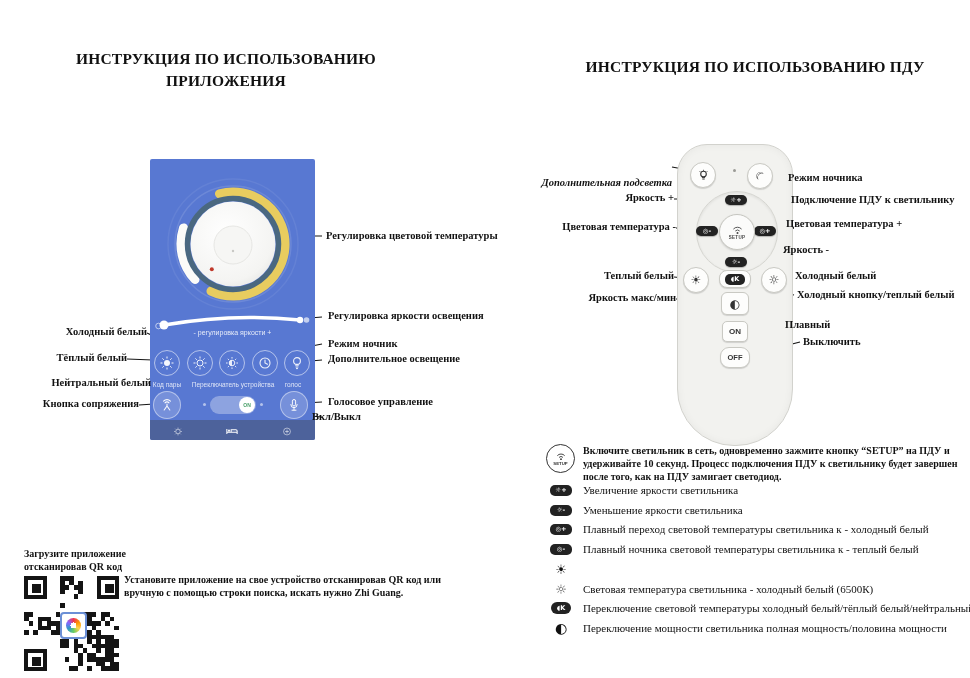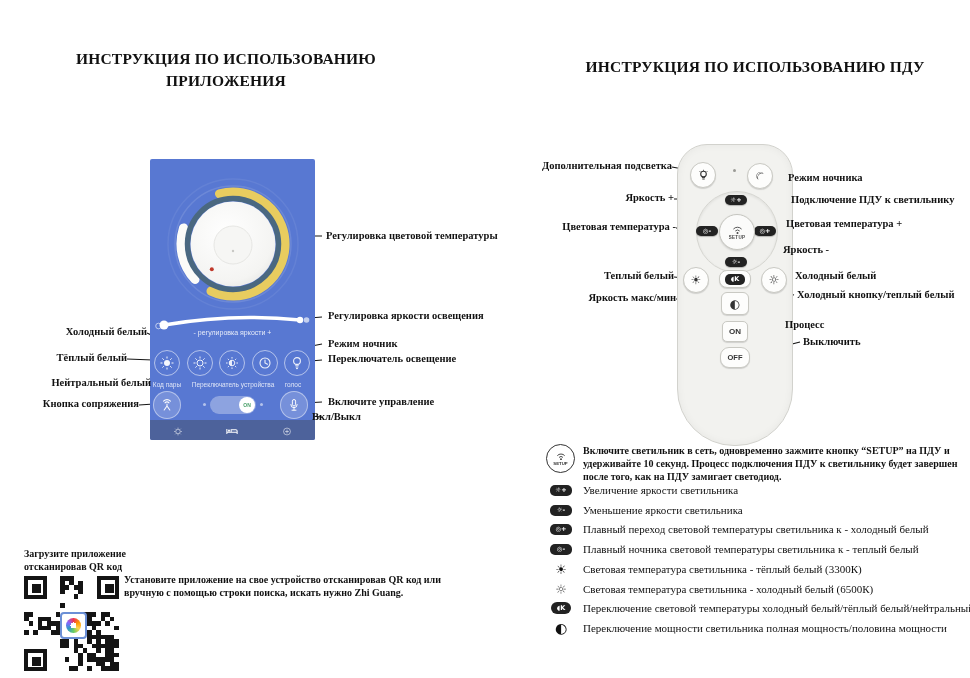--- a/index.html
+++ b/index.html
@@ -230,22 +230,22 @@
   </div>
 
   <div class="lbl r" style="right:823px;top:295px;">Холодный белый</div>
   <div class="lbl r" style="right:843px;top:321px;">Тёплый белый</div>
   <div class="lbl r" style="right:819px;top:346px;">Нейтральный белый</div>
   <div class="lbl r" style="right:831px;top:367px;">Кнопка сопряжения</div>
 
   <div class="lbl" style="left:326px;top:199px;">Регулировка цветовой температуры</div>
   <div class="lbl" style="left:328px;top:279px;">Регулировка яркости освещения</div>
   <div class="lbl" style="left:328px;top:307px;">Режим ночник</div>
-  <div class="lbl" style="left:328px;top:322px;">Переключатель освещение</div>
-  <div class="lbl" style="left:328px;top:365px;">Включите управление</div>
+  <div class="lbl" style="left:328px;top:322px;">Дополнительное освещение</div>
+  <div class="lbl" style="left:328px;top:365px;">Голосовое управление</div>
   <div class="lbl" style="left:312px;top:380px;">Вкл/Выкл</div>
 
   <div class="remote">
     <div class="rbtn round" style="left:12px;top:17px;width:24px;height:24px;">
       <svg width="13" height="13" viewBox="0 0 13 13">
         <circle cx="6.5" cy="5" r="2.8" fill="none" stroke="#333" stroke-width="1.1"></circle>
         <path d="M5.3,8.4 H7.7 M5.7,10 H7.3" stroke="#333" stroke-width="1" stroke-linecap="round"></path>
         <path d="M6.5,0.8V1.8M2.6,2.2L3.3,2.9M10.4,2.2L9.7,2.9" stroke="#333" stroke-width=".9"></path>
       </svg>
     </div>
@@ -278,33 +278,33 @@
       <span>☼</span>
     </div>
 
     <div class="rbtn" style="left:43px;top:147px;width:26px;height:21px;border-radius:6px;font-family:'DejaVu Sans',sans-serif;font-size:12px;">
       <span>◐</span>
     </div>
     <div class="rbtn onoff" style="left:44px;top:176px;width:24px;height:19px;border-radius:5px;font-size:8px;">ON</div>
     <div class="rbtn onoff" style="left:42px;top:202px;width:28px;height:19px;border-radius:9px;font-size:7.5px;">OFF</div>
   </div>
 
-  <div class="lbl r" style="right:298px;top:129px;">Дополнительная подсветка</div>
+  <div class="lbl r" style="right:298px;top:146px;font-style:italic;">Дополнительная подсветка</div>
   <div class="lbl r" style="right:296px;top:161px;">Яркость +</div>
   <div class="lbl r" style="right:294px;top:190px;">Цветовая температура -</div>
   <div class="lbl r" style="right:296px;top:239px;">Теплый белый</div>
   <div class="lbl r" style="right:294px;top:261px;">Яркость макс/мин</div>
 
   <div class="lbl" style="left:788px;top:141px;">Режим ночника</div>
   <div class="lbl" style="left:791px;top:163px;">Подключение ПДУ к светильнику</div>
   <div class="lbl" style="left:786px;top:187px;">Цветовая температура +</div>
   <div class="lbl" style="left:783px;top:213px;">Яркость -</div>
   <div class="lbl" style="left:795px;top:239px;">Холодный белый</div>
   <div class="lbl" style="left:797px;top:258px;">Холодный кнопку/теплый белый</div>
-  <div class="lbl" style="left:785px;top:288px;">Процесс</div>
+  <div class="lbl" style="left:785px;top:288px;">Плавный</div>
   <div class="lbl" style="left:803px;top:305px;">Выключить</div>
 
   <div class="setup-icon">
     <svg width="12" height="9" viewBox="0 0 14 11">
       <path d="M2.5,4.5 A6,6 0 0 1 11.5,4.5" fill="none" stroke="#333" stroke-width="1.1"></path>
       <path d="M4.6,6.6 A3.4,3.4 0 0 1 9.4,6.6" fill="none" stroke="#333" stroke-width="1.1"></path>
       <circle cx="7" cy="8.8" r="1.1" fill="#333"></circle>
     </svg>
     <span class="st">SETUP</span>
   </div>
@@ -331,21 +331,20 @@
   <div class="legend-row" style="top:509px;">
     <span class="legend-ic">
         <span class="pill lgpill">◎-</span>
       </span>
     <span class="legend-txt">Плавный ночника световой температуры светильника к - теплый белый</span>
   </div>
   <div class="legend-row" style="top:529px;">
     <span class="legend-ic">
         <span class="glyph-sun" style="color:#111;">☀</span>
       </span>
-    <span class="legend-txt">Световая температура светильника - тёплый белый (3300К)</span>
   </div>
   <div class="legend-row" style="top:549px;">
     <span class="legend-ic">
         <span class="glyph-sun" style="color:#555;">☼</span>
       </span>
     <span class="legend-txt">Световая температура светильника - холодный белый (6500К)</span>
   </div>
   <div class="legend-row" style="top:568px;">
     <span class="legend-ic">
         <span class="pill" style="width:20px;height:12px;border-radius:6px;">◖K</span>

